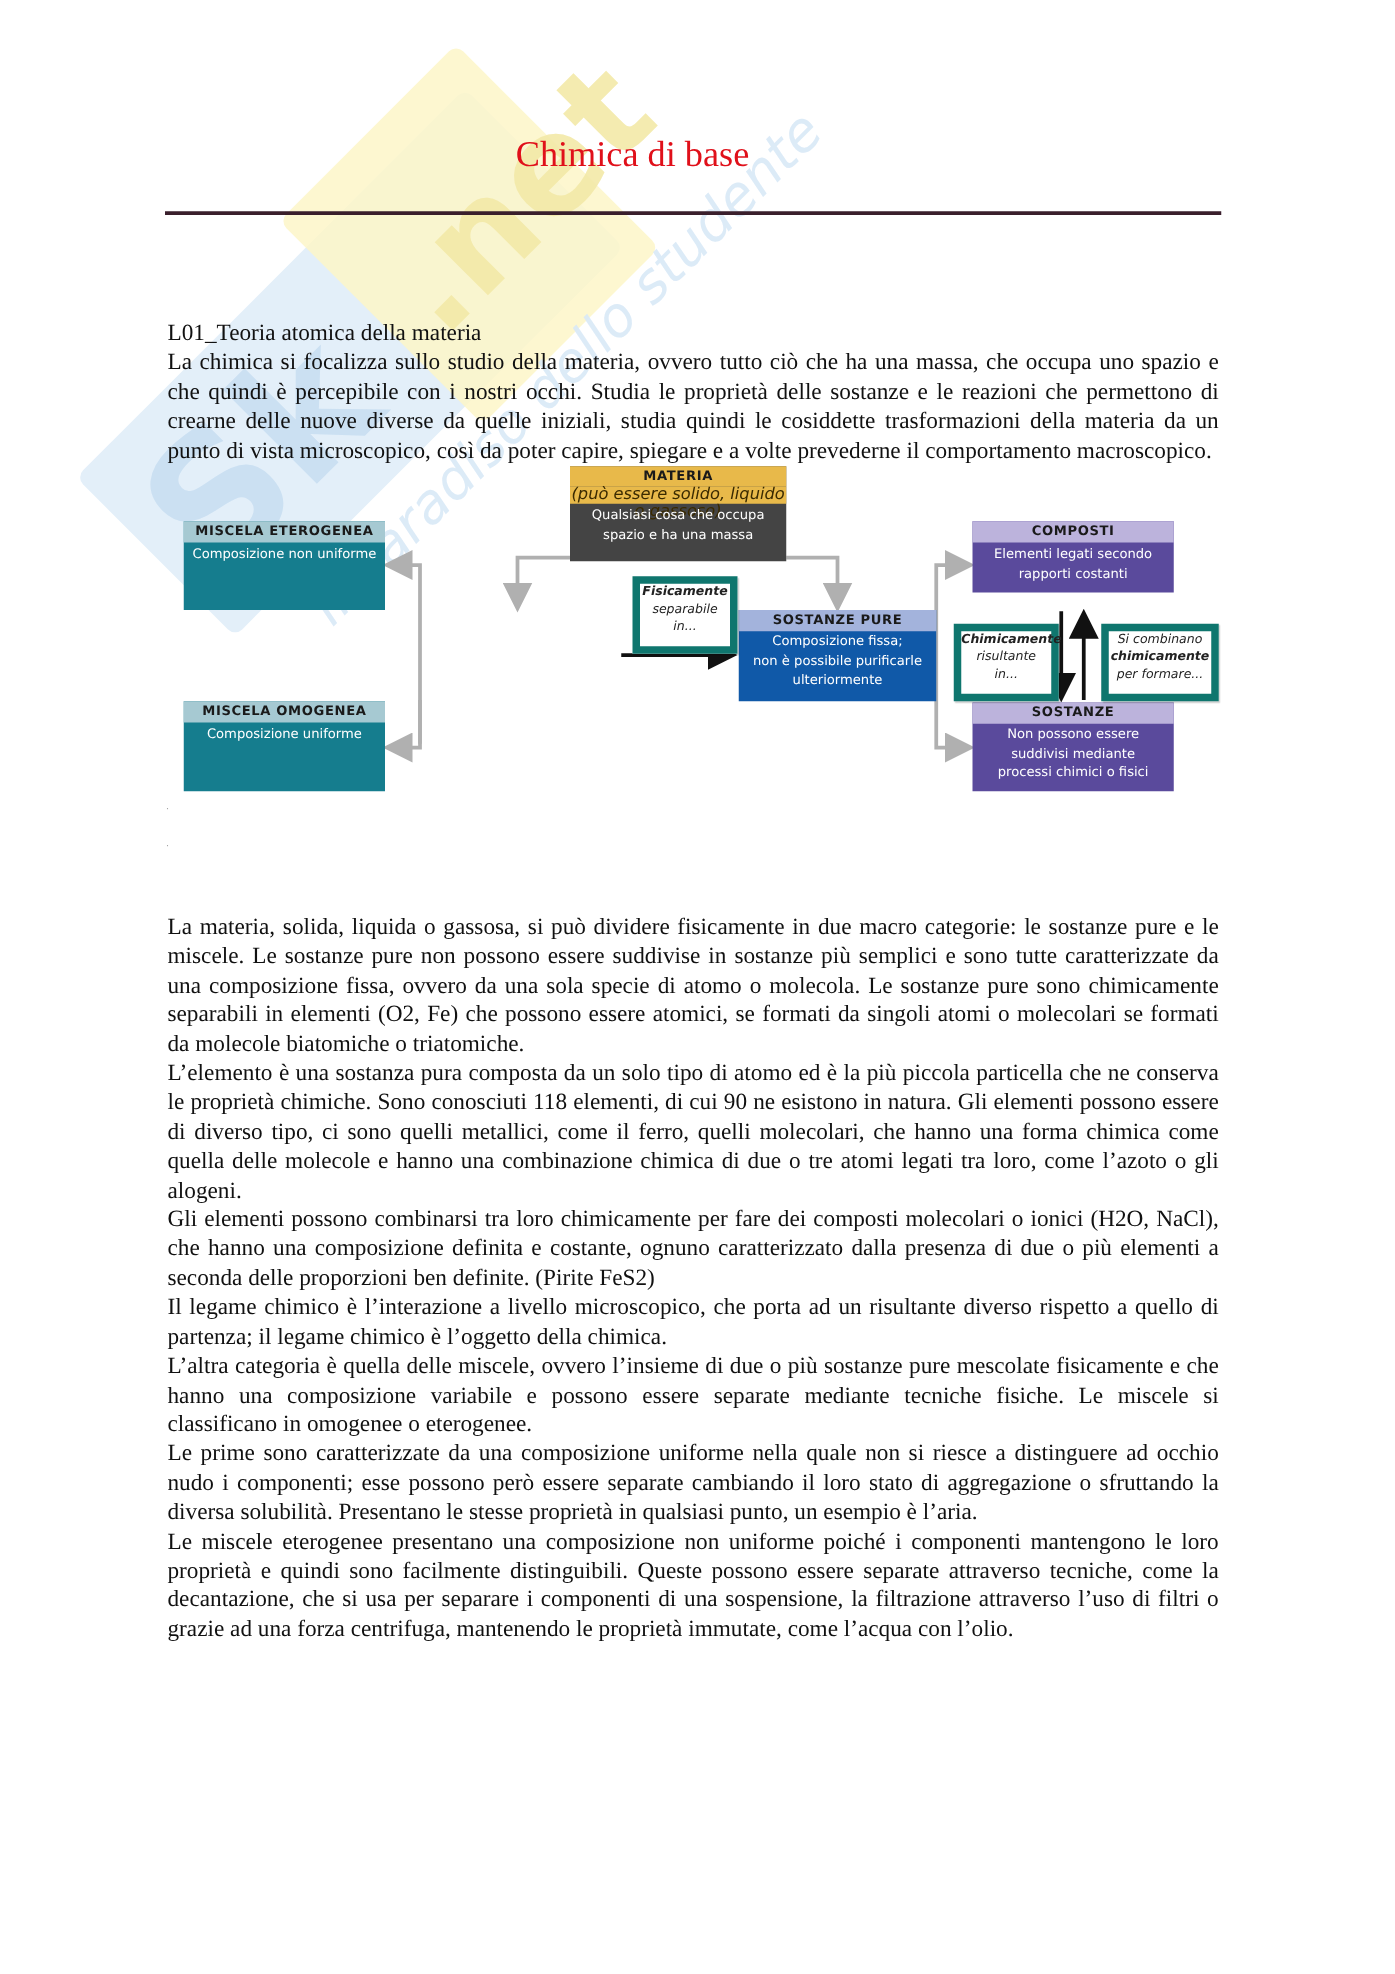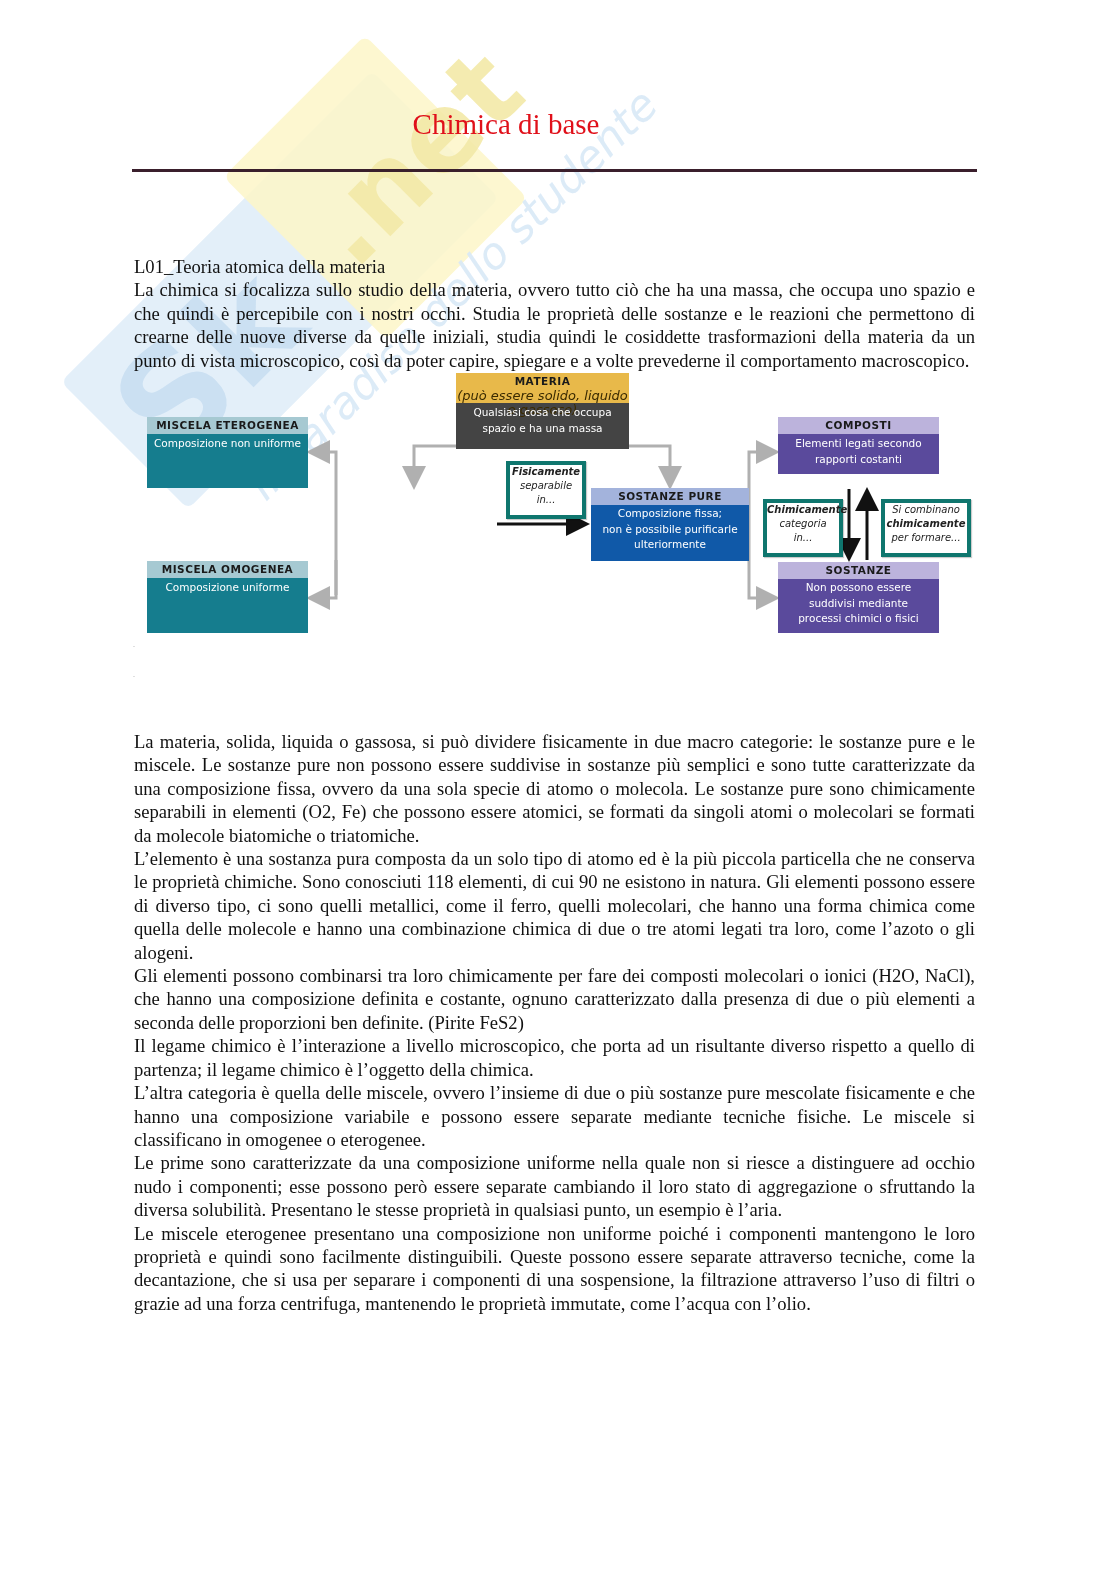--- a/index.html
+++ b/index.html
@@ -46,21 +46,21 @@
     .box-purple { background: #5a4a9c; }
     .box-purple .hdr { background: #bcb3dc; }
     .box-eterogenea { left: 7px; top: 47px; width: 161px; height: 71px; }
     .box-omogenea { left: 7px; top: 191px; width: 161px; height: 72px; }
     .box-miscela { left: 196px; top: 118px; width: 160px; height: 73px; }
     .box-pure { left: 451px; top: 118px; width: 158px; height: 73px; }
     .box-composti { left: 638px; top: 47px; width: 161px; height: 57px; }
     .box-elementi { left: 638px; top: 192px; width: 161px; height: 71px; }
 
     .callout {
-      position: absolute; background: #fff; border: 4px solid #0f766e; color: #222;
+      position: absolute; background: #fff; border: 6px solid #0f766e; color: #222;
       font-size: 10px; line-height: 14px; text-align: center; font-style: italic;
       box-shadow: 1px 1px 1px rgba(0,0,0,0.2);
     }
     .callout b { font-weight: bold; }
     .callout-fis { left: 366px; top: 91px; width: 72px; height: 50px; }
     .callout-chim { left: 623px; top: 129px; width: 72px; height: 50px; }
     .callout-comb { left: 741px; top: 129px; width: 82px; height: 50px; }
     .lines { position: absolute; left: 0; top: 0; width: 820px; height: 270px; }
     .stray-mark { position: absolute; font-size: 8px; color: #999; z-index: 2; }
   </style>
@@ -155,21 +155,21 @@
   </div>
 
   <div class="callout callout-fis">
     <div><b>Fisicamente</b></div>
     <div>separabile</div>
     <div>in...</div>
   </div>
 
   <div class="callout callout-chim">
     <div><b>Chimicamente</b></div>
-    <div>categoria</div>
+    <div>risultante</div>
     <div>in...</div>
   </div>
 
   <div class="callout callout-comb">
     <div>Si combinano</div>
     <div><b>chimicamente</b></div>
     <div>per formare...</div>
   </div>
 </div>
 

